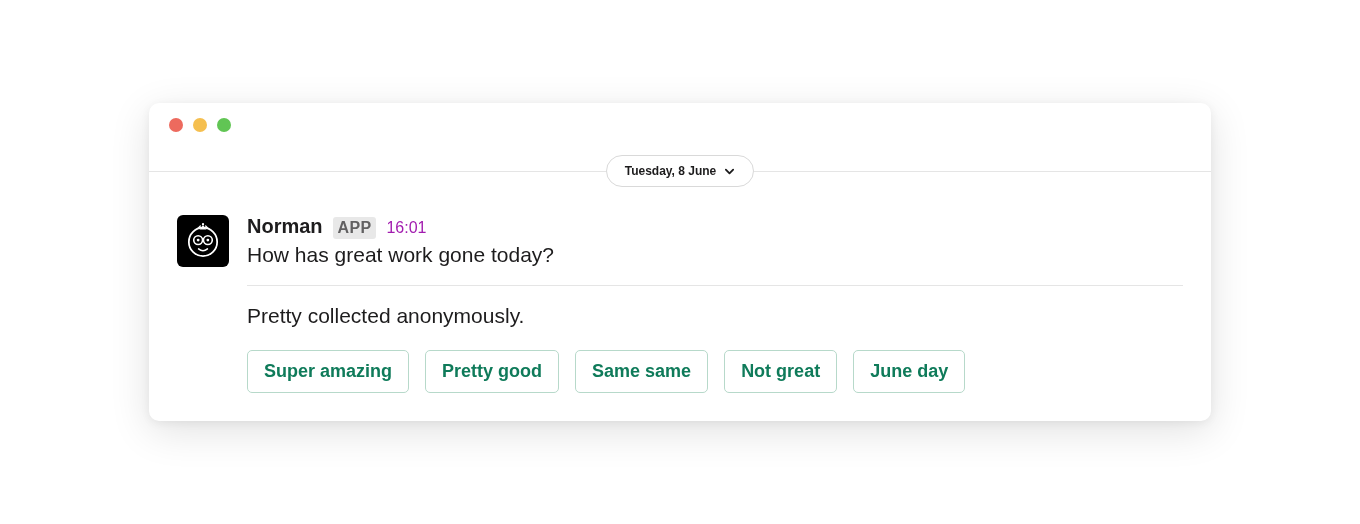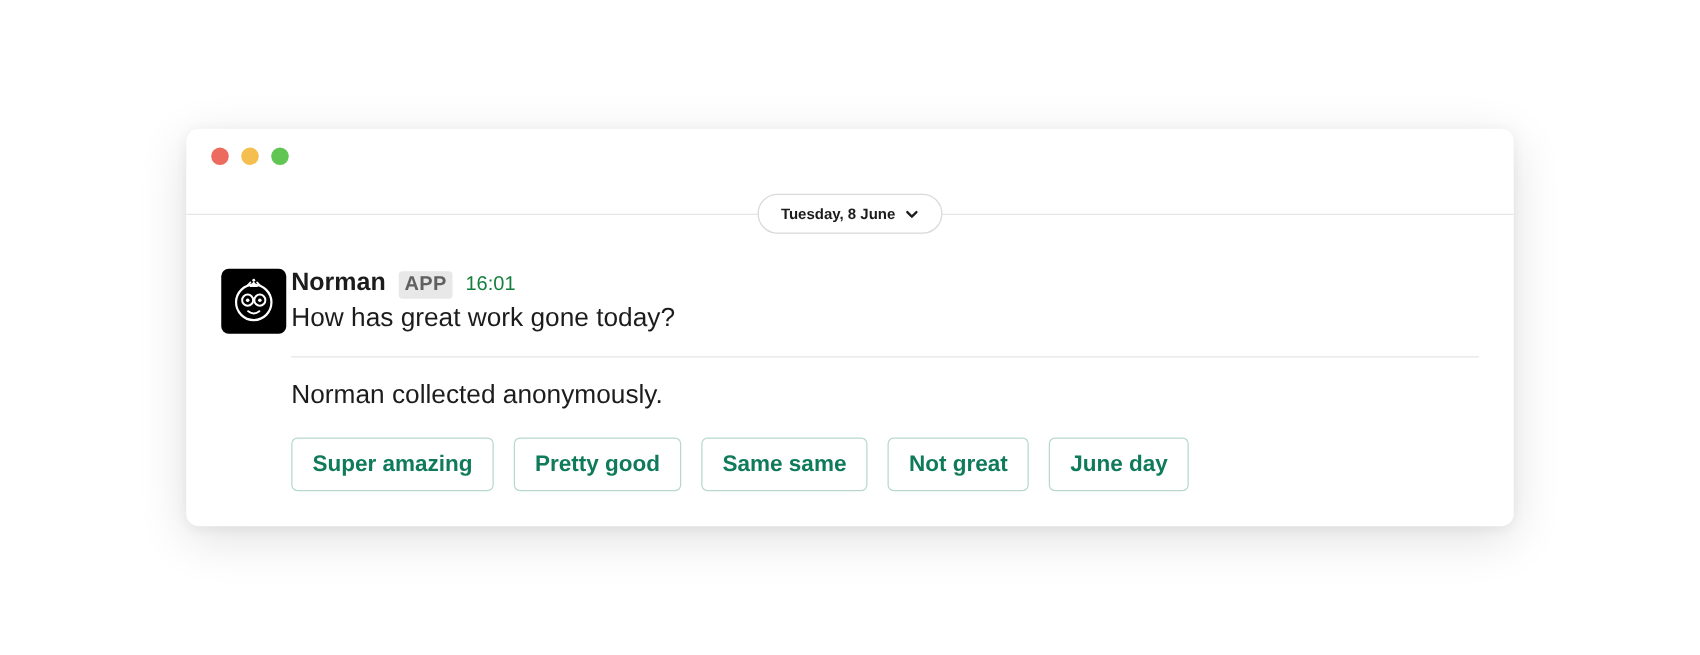--- a/index.html
+++ b/index.html
@@ -77,21 +77,21 @@
     }
     
     .chevron {
       width: 11px;
       height: 11px;
     }
     
     .message {
       padding: 20px 28px 28px 28px;
       display: flex;
-      gap: 4px;
+      gap: 18px;
     }
     
     .avatar {
       width: 52px;
       height: 52px;
       border-radius: 6px;
       background: #000;
       flex-shrink: 0;
       display: flex;
       align-items: center;
@@ -124,21 +124,21 @@
       background: #e8e8e8;
       color: #616061;
       font-size: 16px;
       font-weight: 600;
       padding: 2px 5px;
       border-radius: 3px;
       letter-spacing: 0.3px;
     }
     
     .timestamp {
-      color: #15803d;
+      color: #a21caf;
       font-size: 16px;
     }
     
     .question {
       font-size: 21px;
       color: #1d1c1d;
       margin-bottom: 18px;
     }
     
     .divider {
@@ -214,21 +214,21 @@
       <div class="header">
         <span class="author">Norman</span>
         <span class="app-badge">APP</span>
         <span class="timestamp">16:01</span>
       </div>
 
       <div class="question">How has great work gone today?</div>
 
       <div class="divider"></div>
 
-      <div class="note">Norman collected anonymously.</div>
+      <div class="note">Pretty collected anonymously.</div>
 
       <div class="choices">
         <button class="choice-btn">Super amazing</button>
         <button class="choice-btn">Pretty good</button>
         <button class="choice-btn">Same same</button>
         <button class="choice-btn">Not great</button>
         <button class="choice-btn">June day</button>
       </div>
     </div>
   </div>

